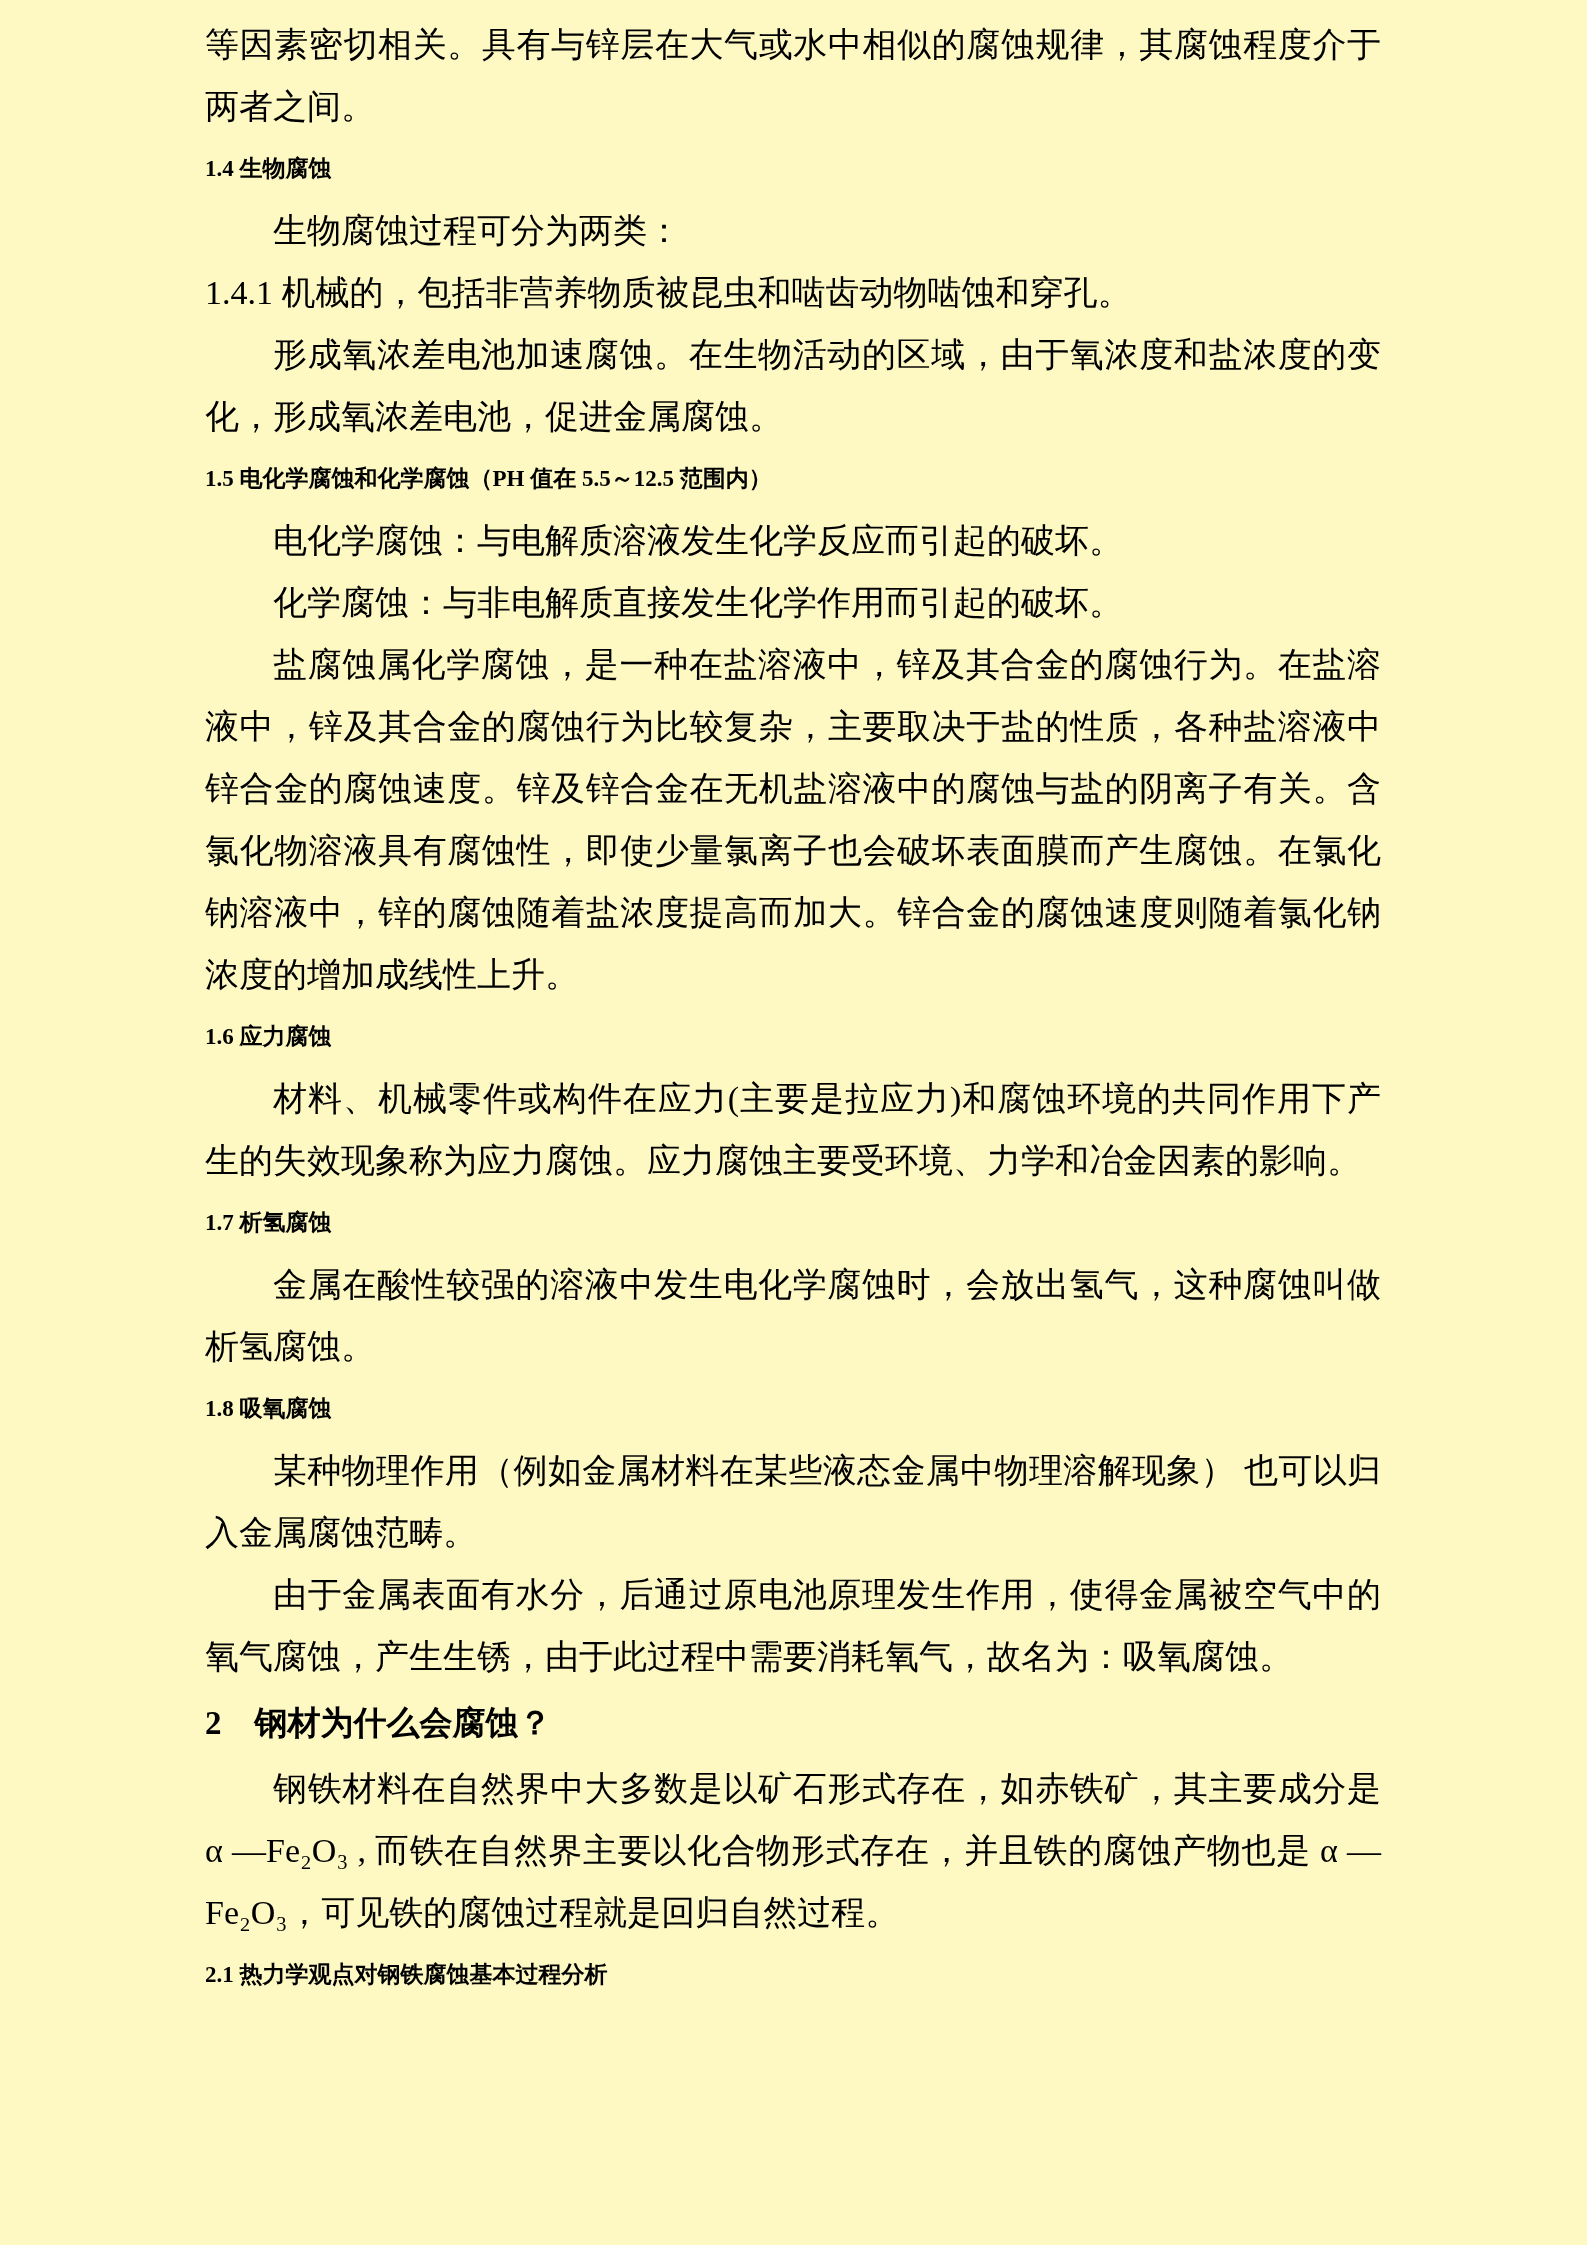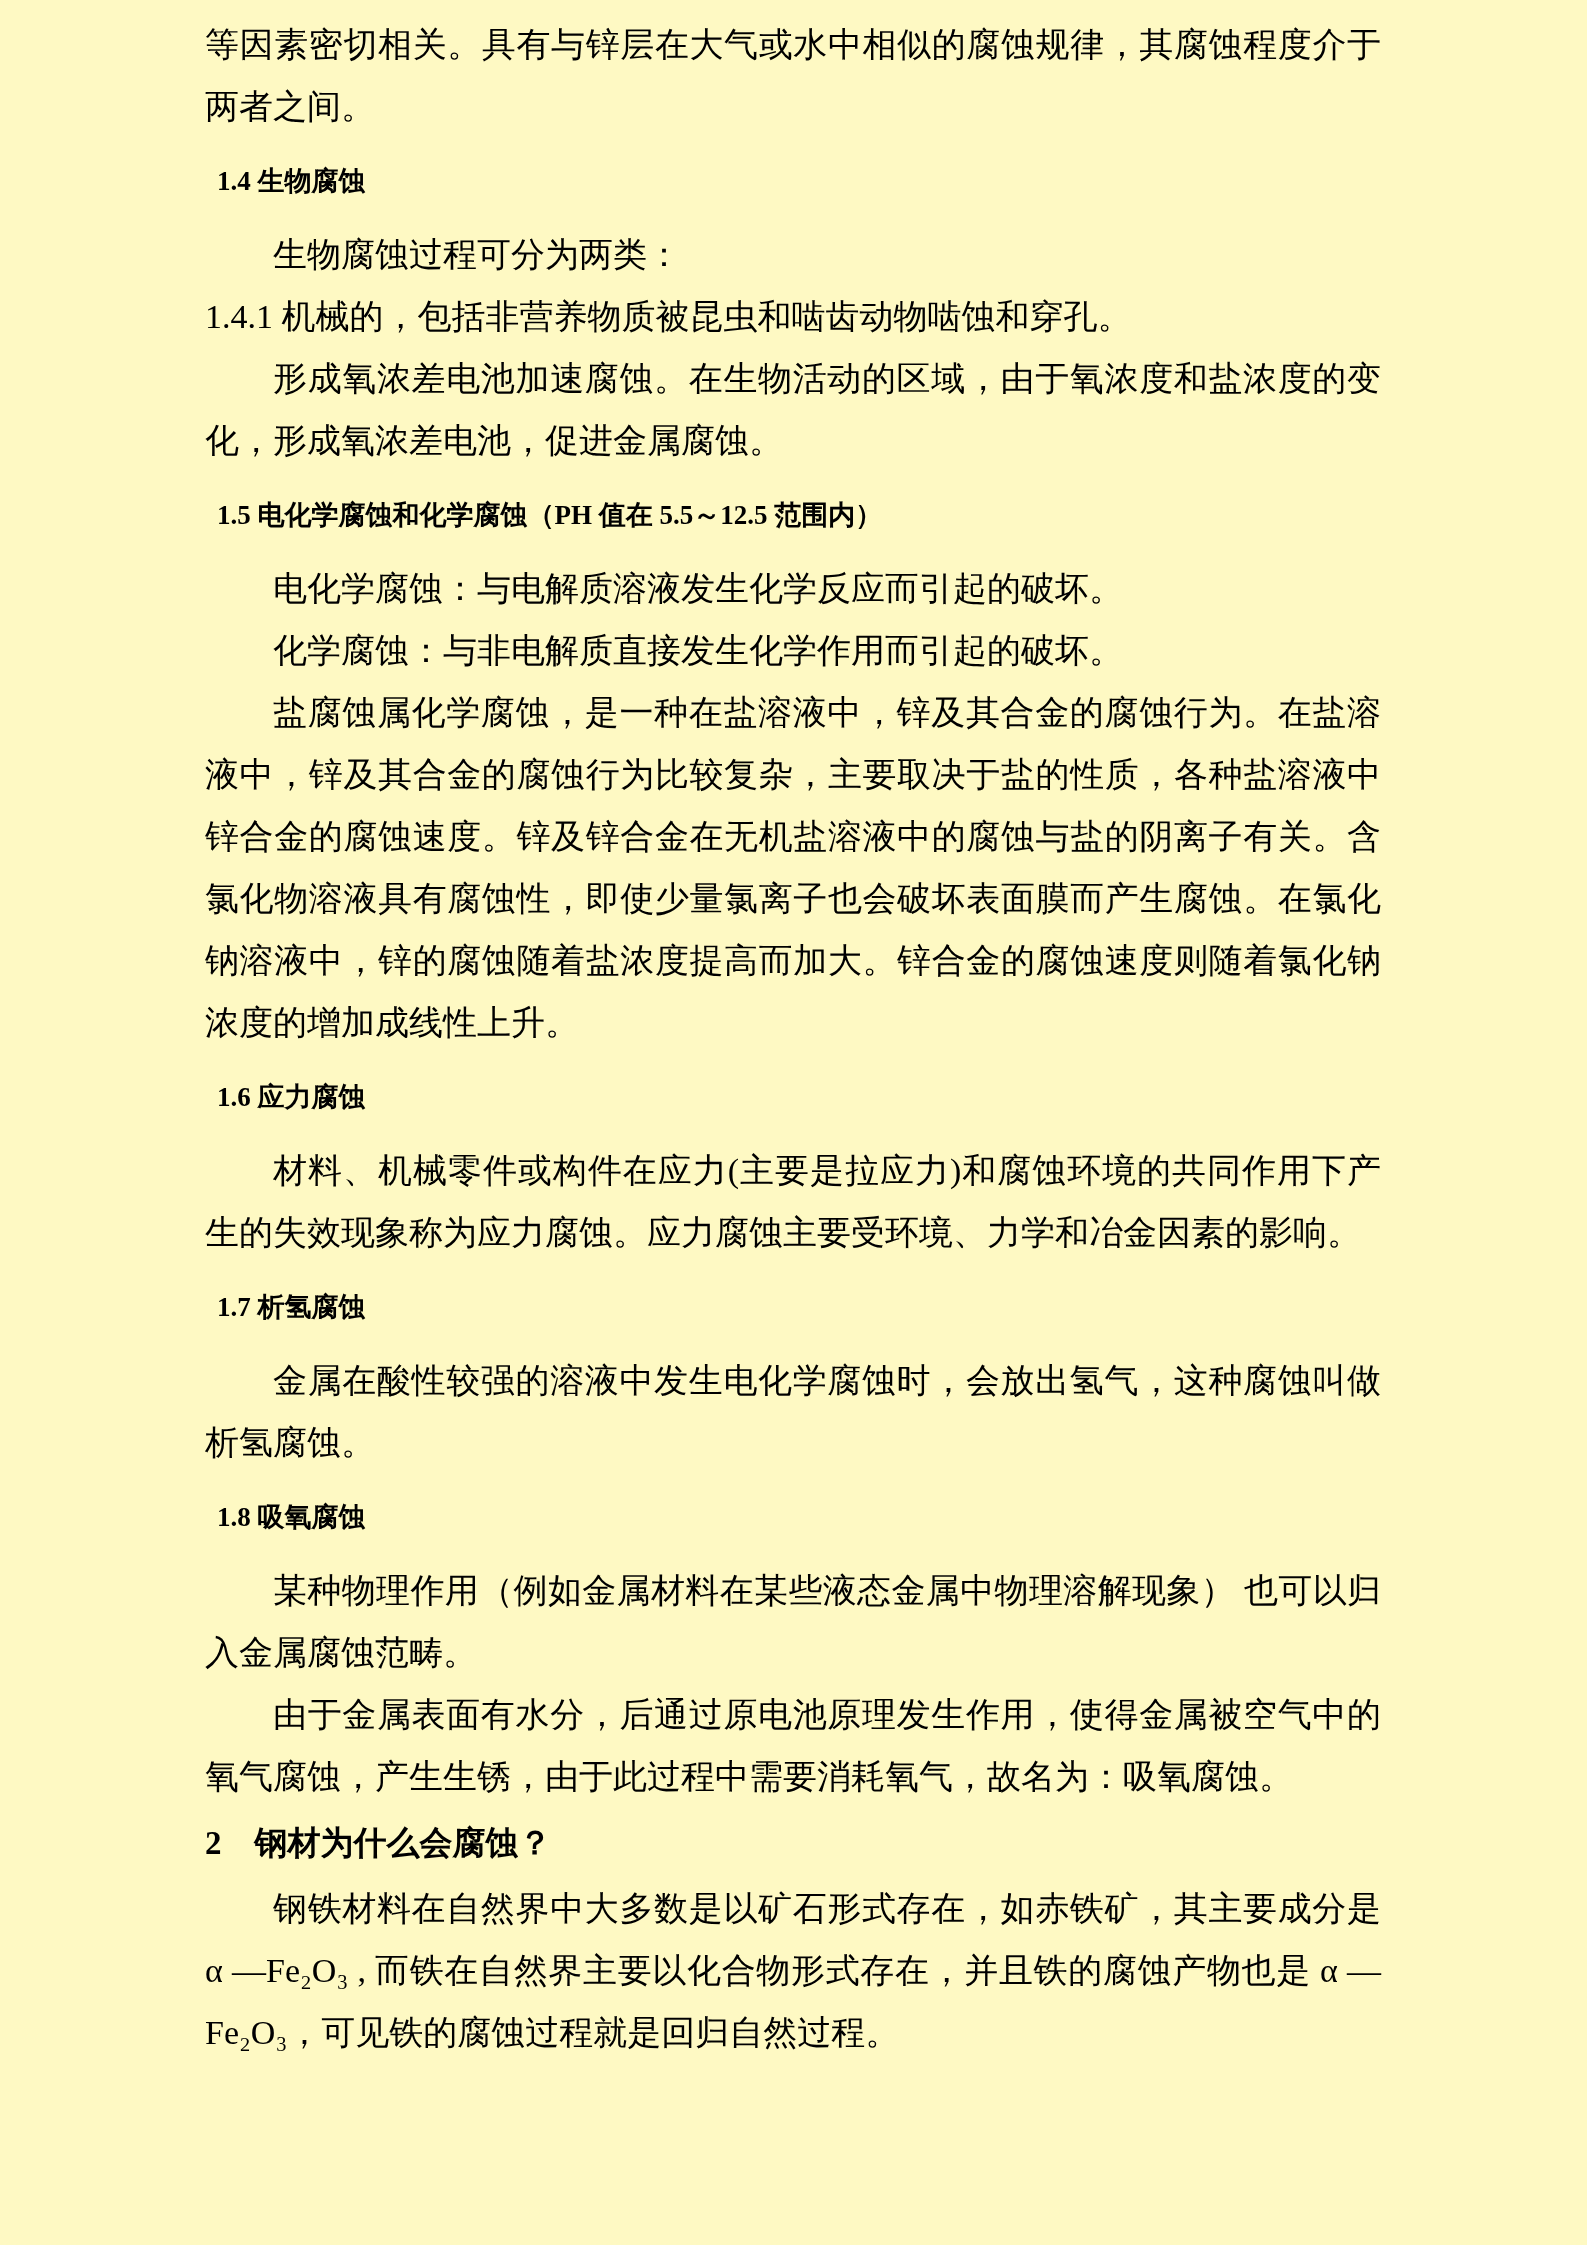--- a/index.html
+++ b/index.html
@@ -26,23 +26,23 @@
     text-align: justify;
   }
   .content p.body-para {
     margin: 0;
     padding: 0;
   }
   .content p.indent {
     text-indent: 2em;
   }
   .content h3.sub-heading {
-    margin: 12px;
+    margin: 0;
     padding: 0;
-    font-size: 27px;
+    font-size: 23px;
     font-weight: bold;
     line-height: 62px;
     text-align: left;
   }
   .content h2.main-heading {
     margin: 0;
     padding: 0;
     font-size: 33px;
     font-weight: bold;
     line-height: 70px;
@@ -65,14 +65,15 @@
       <p class="body-para indent">盐腐蚀属化学腐蚀，是一种在盐溶液中，锌及其合金的腐蚀行为。在盐溶液中，锌及其合金的腐蚀行为比较复杂，主要取决于盐的性质，各种盐溶液中锌合金的腐蚀速度。锌及锌合金在无机盐溶液中的腐蚀与盐的阴离子有关。含氯化物溶液具有腐蚀性，即使少量氯离子也会破坏表面膜而产生腐蚀。在氯化钠溶液中，锌的腐蚀随着盐浓度提高而加大。锌合金的腐蚀速度则随着氯化钠浓度的增加成线性上升。</p>
       <h3 class="sub-heading">1.6 应力腐蚀</h3>
       <p class="body-para indent">材料、机械零件或构件在应力(主要是拉应力)和腐蚀环境的共同作用下产生的失效现象称为应力腐蚀。应力腐蚀主要受环境、力学和冶金因素的影响。</p>
       <h3 class="sub-heading">1.7 析氢腐蚀</h3>
       <p class="body-para indent">金属在酸性较强的溶液中发生电化学腐蚀时，会放出氢气，这种腐蚀叫做析氢腐蚀。</p>
       <h3 class="sub-heading">1.8 吸氧腐蚀</h3>
       <p class="body-para indent">某种物理作用（例如金属材料在某些液态金属中物理溶解现象） 也可以归入金属腐蚀范畴。</p>
       <p class="body-para indent">由于金属表面有水分，后通过原电池原理发生作用，使得金属被空气中的氧气腐蚀，产生生锈，由于此过程中需要消耗氧气，故名为：吸氧腐蚀。</p>
       <h2 class="main-heading">2　钢材为什么会腐蚀？</h2>
       <p class="body-para indent">钢铁材料在自然界中大多数是以矿石形式存在，如赤铁矿，其主要成分是 α —Fe₂O₃ , 而铁在自然界主要以化合物形式存在，并且铁的腐蚀产物也是 α —Fe₂O₃，可见铁的腐蚀过程就是回归自然过程。</p>
+      <h3 class="sub-heading">2.1 热力学观点对钢铁腐蚀基本过程分析</h3>
     </div>
 </div>
 
 </body></html>

